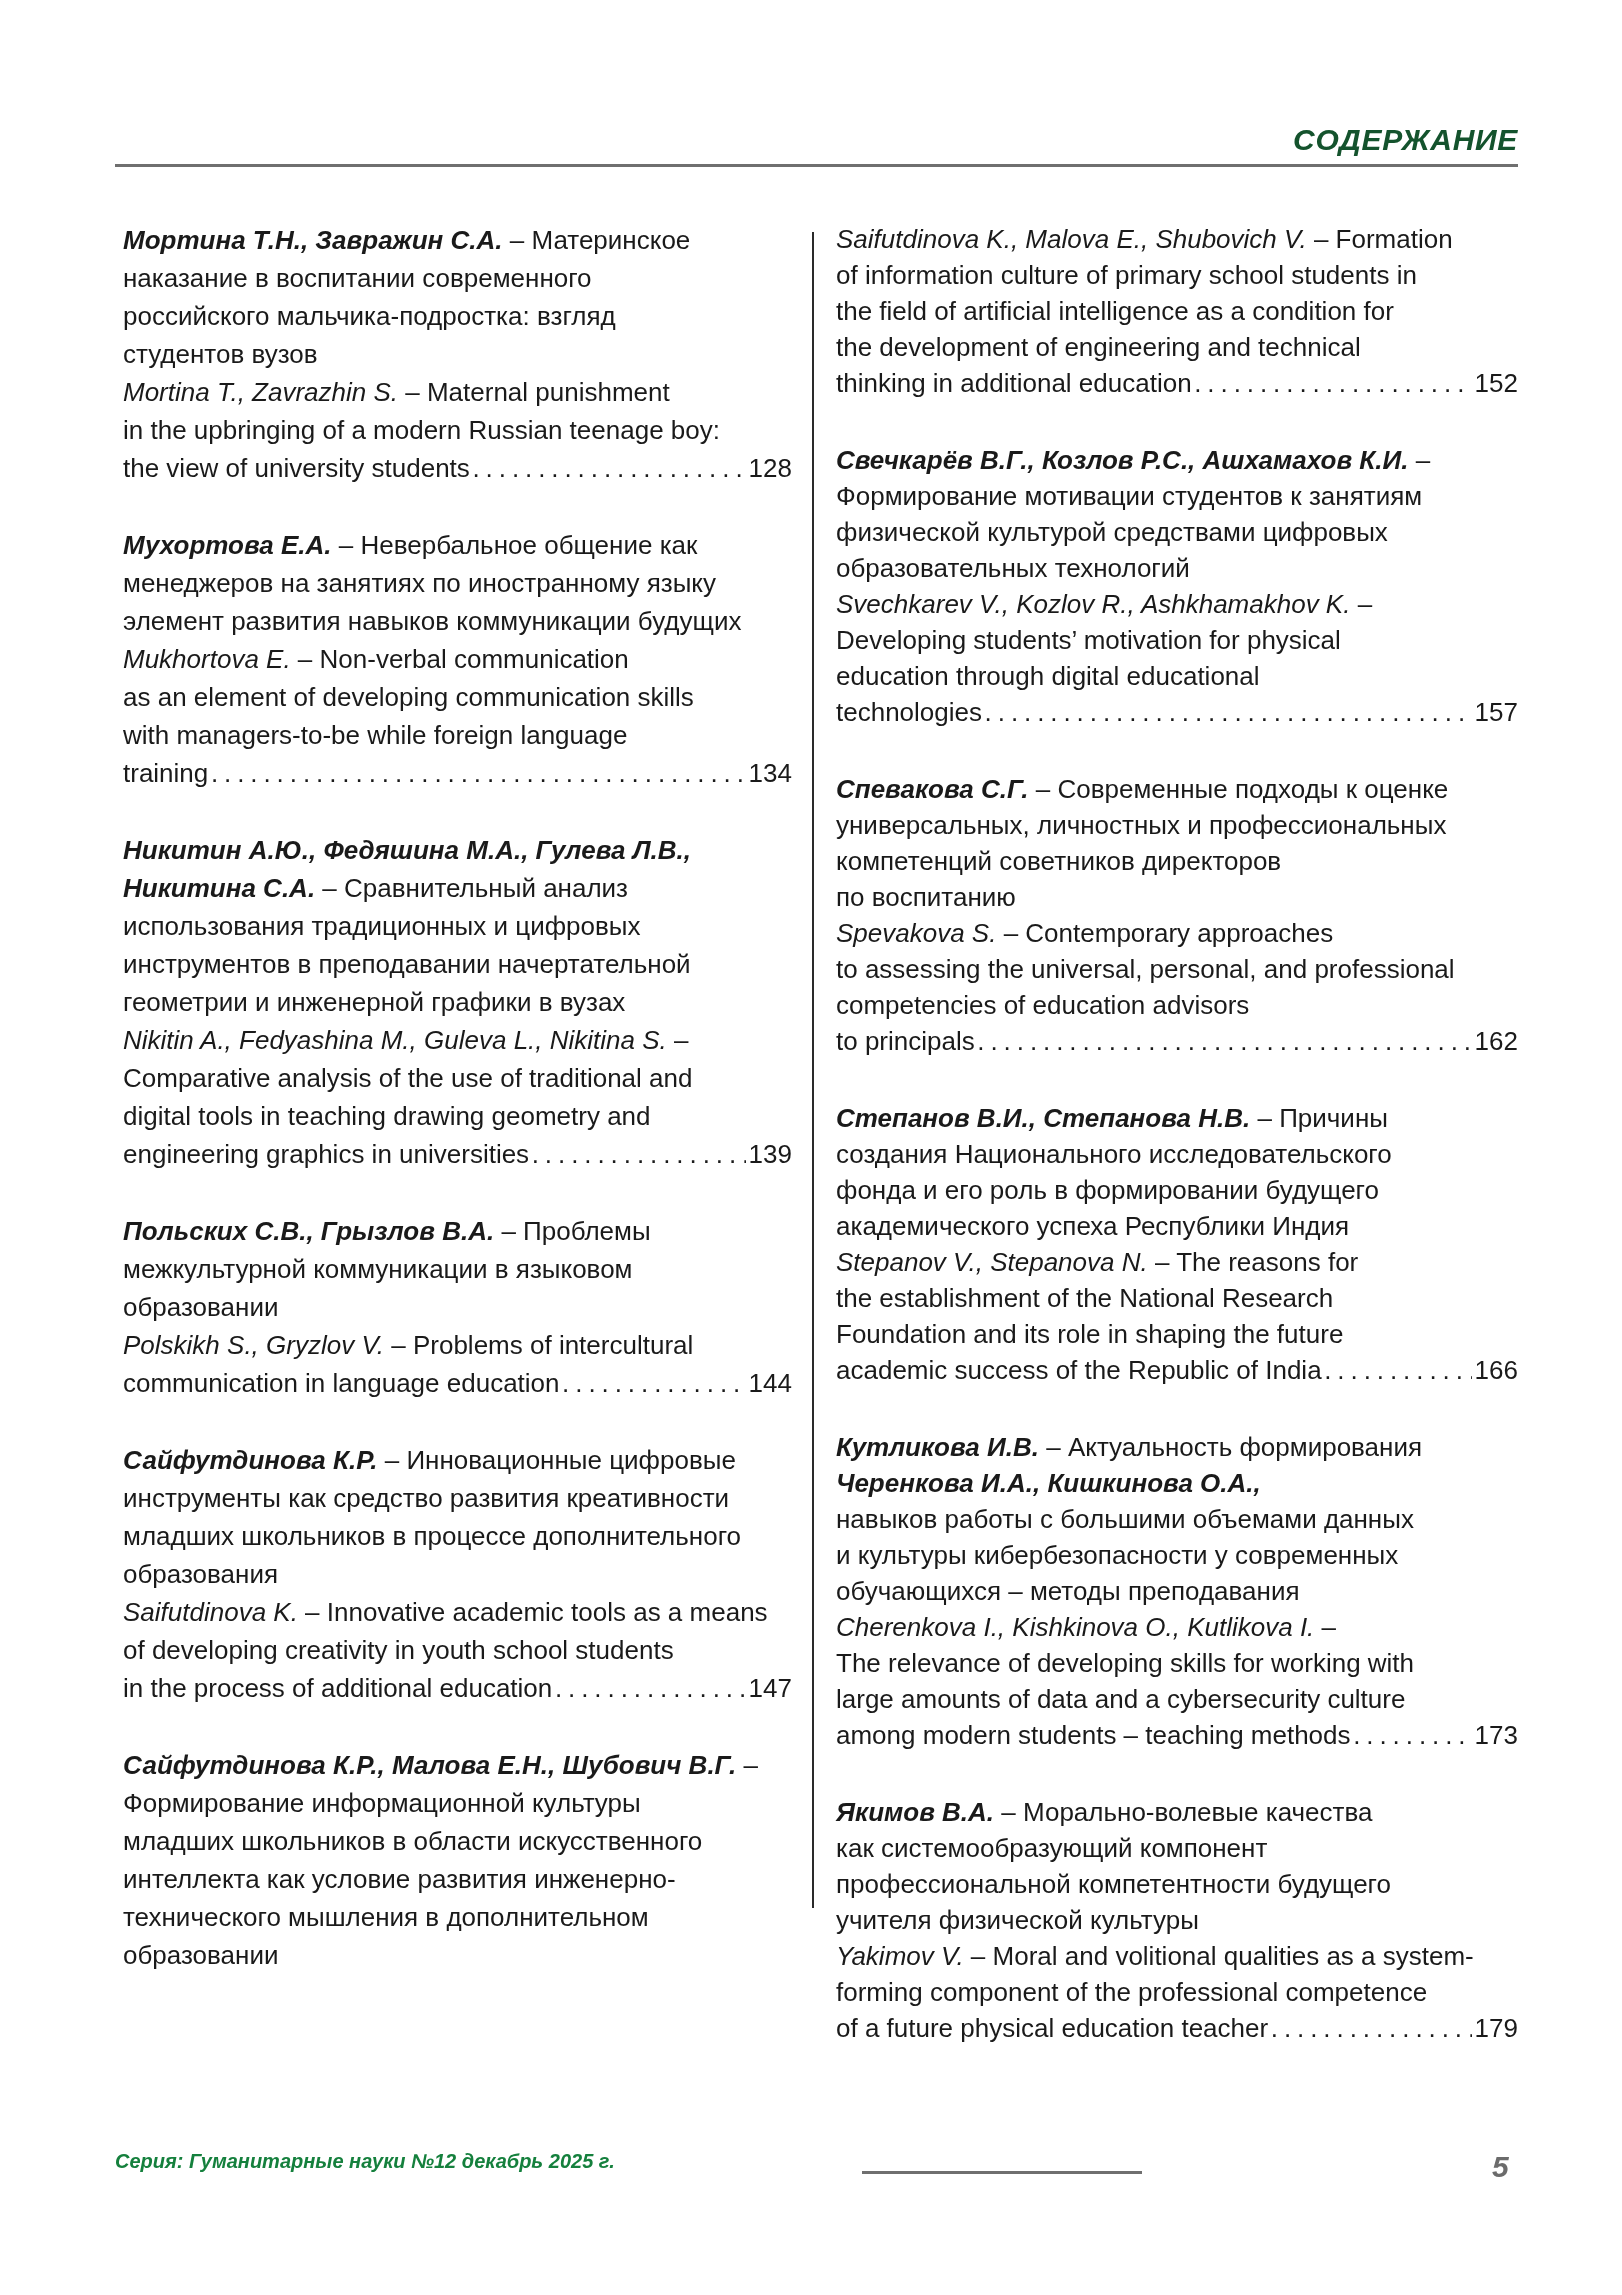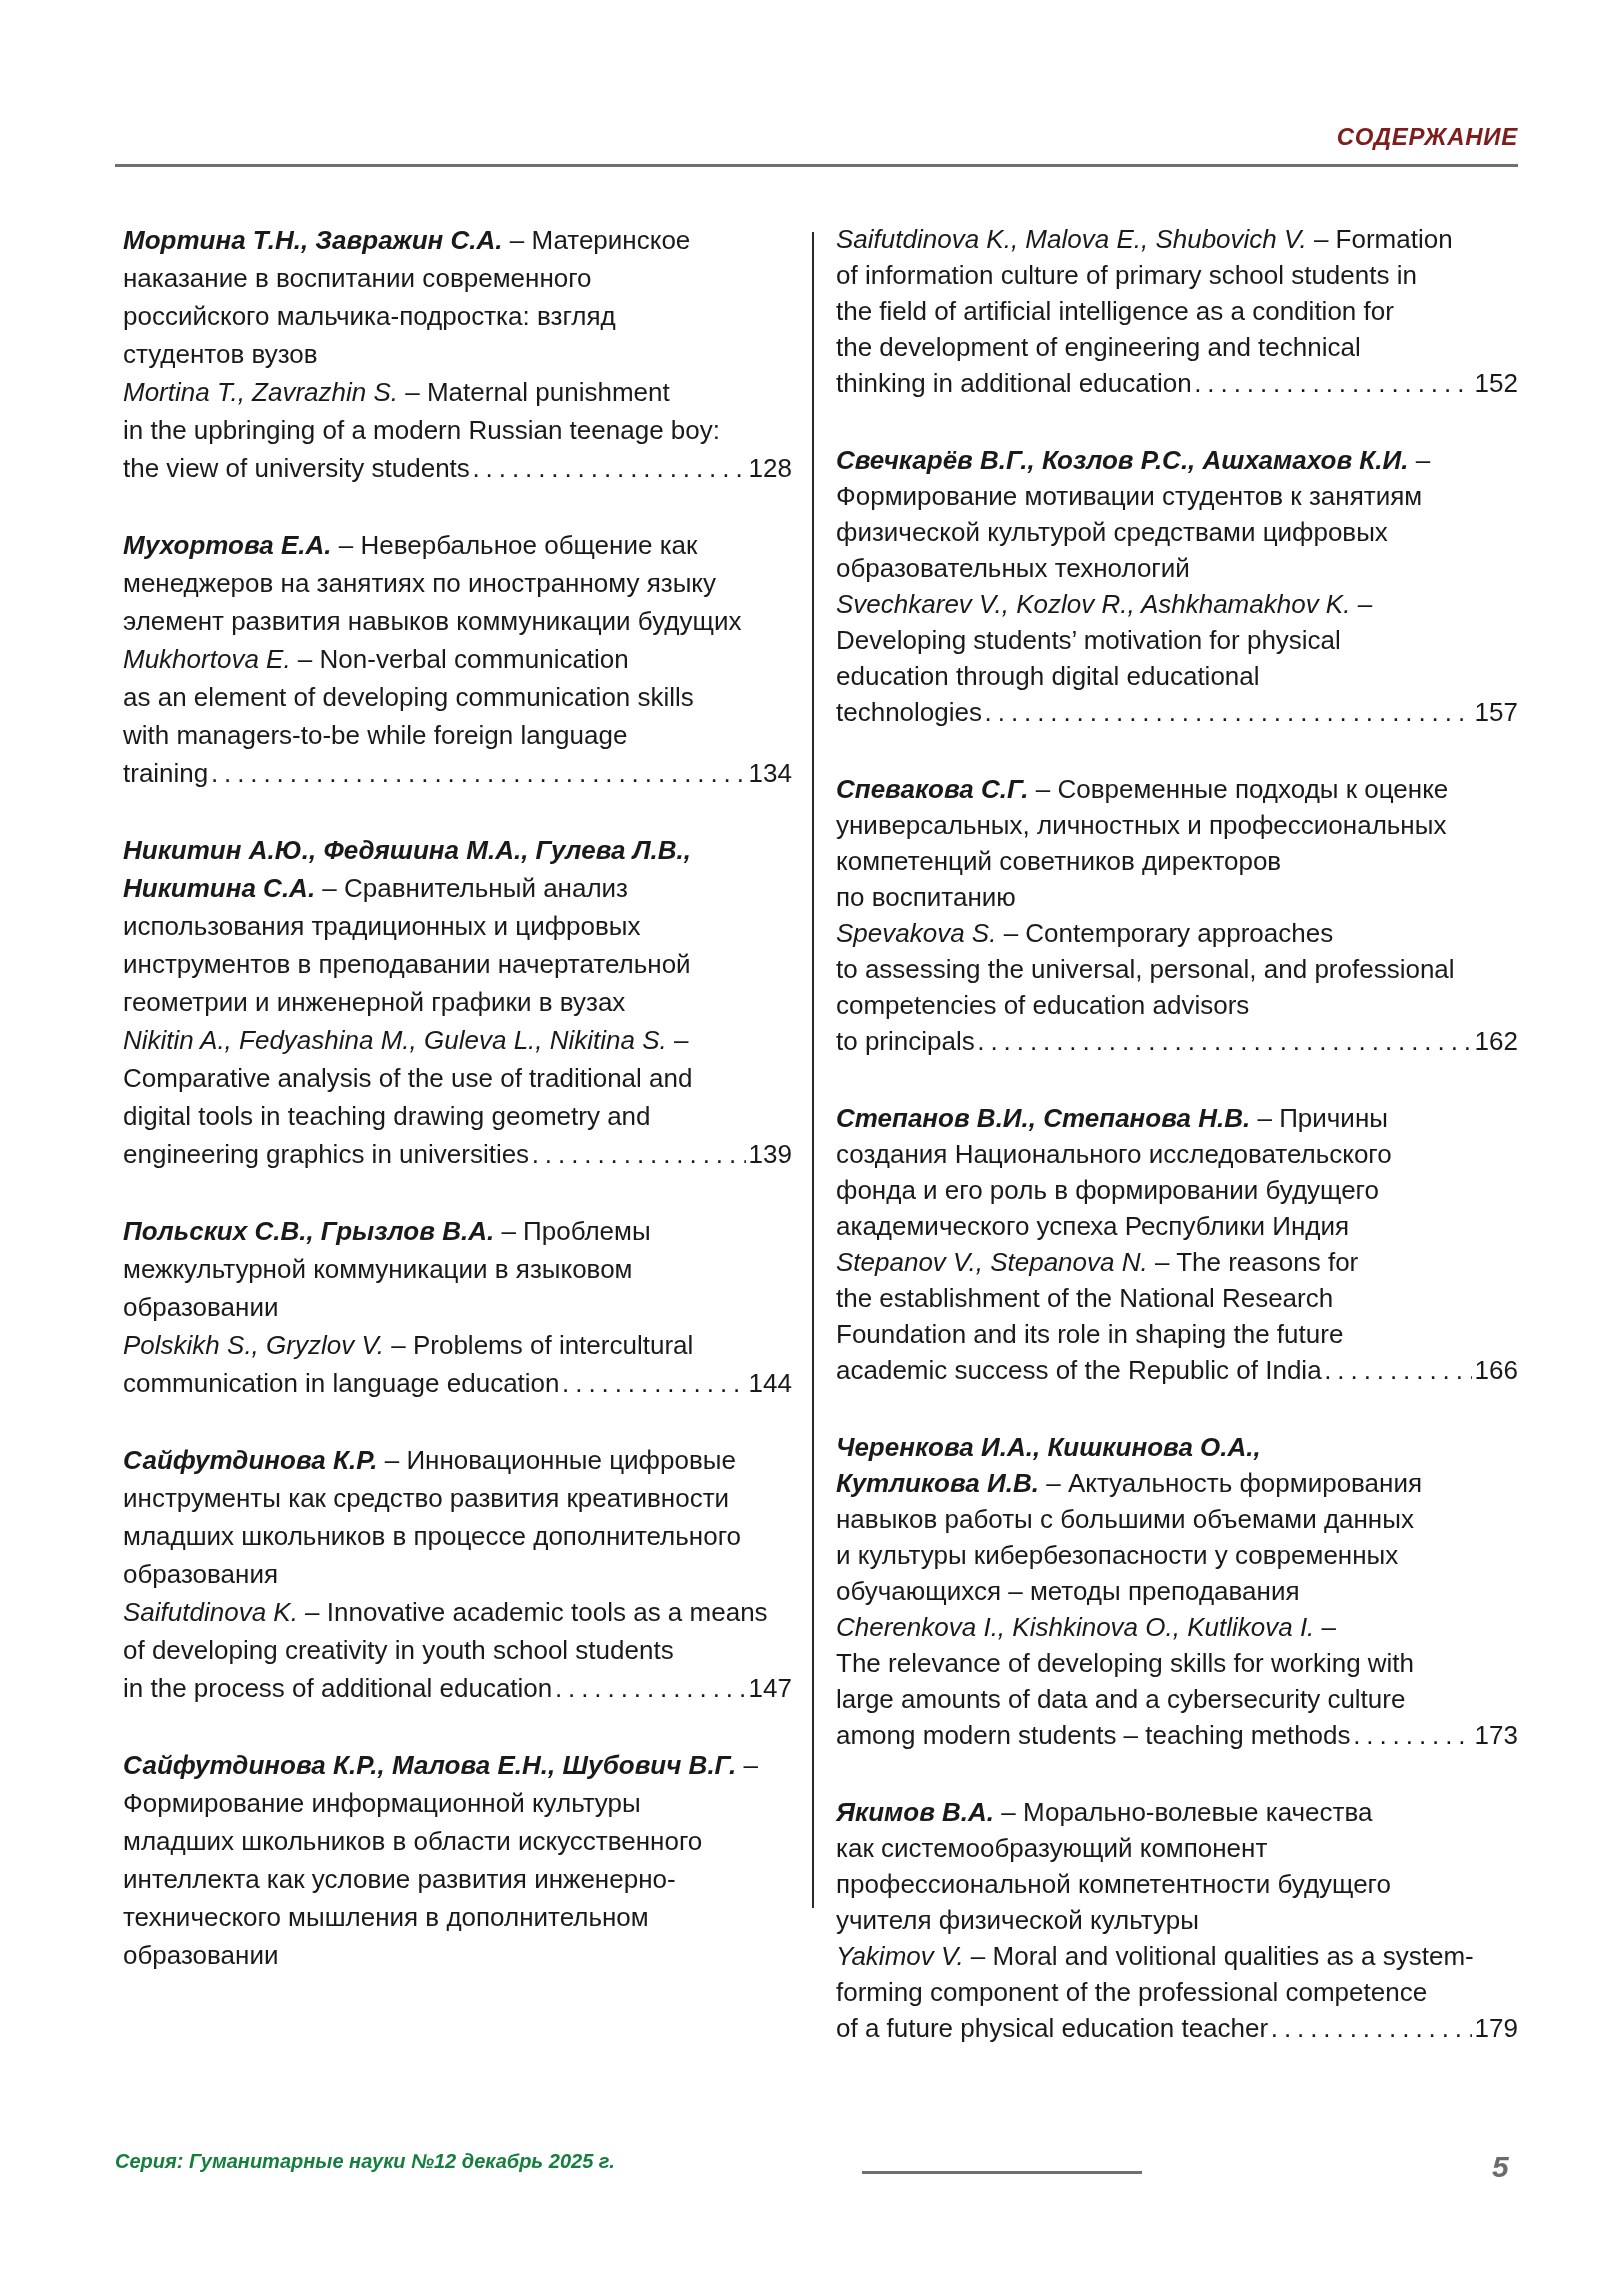--- a/index.html
+++ b/index.html
@@ -1,20 +1,20 @@
 <!DOCTYPE html>
 <html style="font-size:10.5px"><head>
 <meta charset="utf-8">
 <style>
   html, body { margin: 0; padding: 0; background: #ffffff; }
   body { width: 1623px; height: 2295px; position: relative; overflow: hidden;
          font-family: "Liberation Sans", sans-serif; color: #1a1a1a; }
 
   .header-title { position: absolute; right: 105px; top: 123px;
-    font-size: 24px; font-style: italic; font-weight: bold; color: #7f1d1d;
+    font-size: 30px; font-style: italic; font-weight: bold; color: #14532d;
     letter-spacing: 0.7px; font-family: "Liberation Sans", sans-serif; }
   .header-rule { position: absolute; left: 115px; width: 1403px; top: 164px;
     height: 2.6px; background: #6f6f6f; }
 
   .col { position: absolute; top: 221px; }
   .col-left { left: 115px; width: 677px; }
   .col-right { left: 836px; width: 682px; }
   .col-divider { position: absolute; left: 812px; top: 232px; width: 2px;
     height: 1676px; background: #2a2a2a; }
 
@@ -182,22 +182,22 @@
     <span class="line">the establishment of the National Research</span>
     <span class="line">Foundation and its role in shaping the future</span>
     <span class="last-line">
         <span class="lt">academic success of the Republic of India</span>
         <span class="dots"></span>
         <span class="page">166</span>
       </span>
   </div>
 
   <div class="entry">
+    <span class="line"><span class="authors-ru">Кутликова И.В.</span><span> – Актуальность формирования</span></span>
     <span class="line authors-ru">Черенкова И.А., Кишкинова О.А.,</span>
-    <span class="line"><span class="authors-ru">Кутликова И.В.</span><span> – Актуальность формирования</span></span>
     <span class="line">навыков работы с большими объемами данных</span>
     <span class="line">и культуры кибербезопасности у современных</span>
     <span class="line">обучающихся – методы преподавания</span>
     <span class="line"><span class="authors-en">Cherenkova I., Kishkinova O., Kutlikova I.</span><span> –</span></span>
     <span class="line">The relevance of developing skills for working with</span>
     <span class="line">large amounts of data and a cybersecurity culture</span>
     <span class="last-line">
         <span class="lt">among modern students – teaching methods</span>
         <span class="dots"></span>
         <span class="page">173</span>

